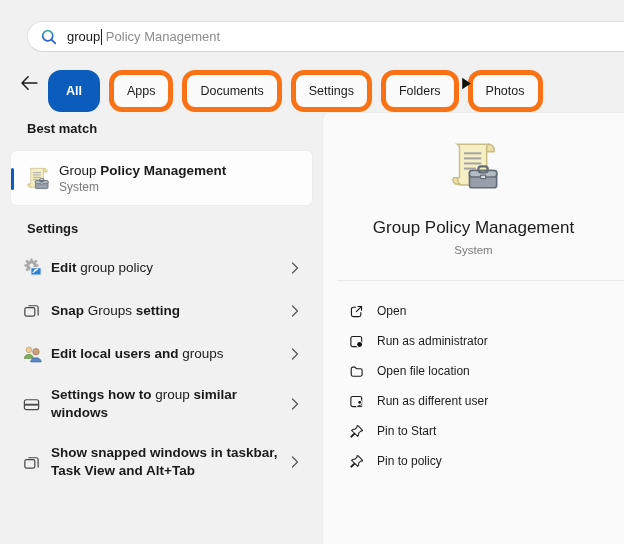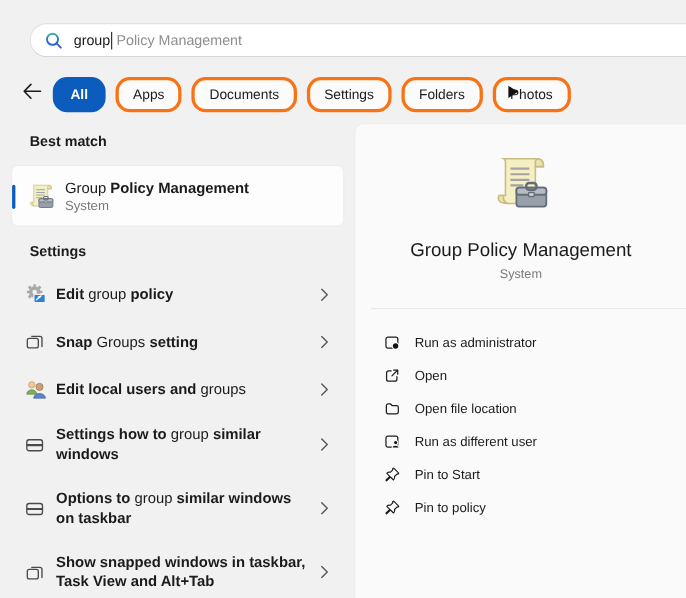--- a/index.html
+++ b/index.html
@@ -25,22 +25,22 @@
   .search-bar .sicon { width:18px; height:18px; margin-right:9px; flex:0 0 auto; display:flex; }
   .search-text { font-size:13px; display:flex; align-items:center; white-space:pre; }
   .search-value { color:#191919; }
   .caret { display:inline-block; width:1px; height:16px; background:#222; margin:0 0 0 1px; }
   .search-suggestion { color:#8d8d8d; }
 
   
   .back-btn { position:absolute; left:20px; top:74px; width:18px; height:18px; display:flex; cursor:pointer; }
   .pills { position:absolute; left:48px; top:70px; display:flex; gap:9px; align-items:center; }
   .pill {
-    height:32px; padding:0 13px; border-radius:13px;
-    background:#fbfbfb; border:3px solid #f97316;
+    height:42px; padding:0 13px; border-radius:13px;
+    background:#fbfbfb; border:5px solid #f97316;
     font-size:12.5px; color:#1b1b1b;
     display:flex; align-items:center; cursor:pointer;
   }
   .pill.active { background:#0b5cbd; border-color:#0b5cbd; color:#ffffff; font-weight:600; }
   .more-filters { position:absolute; left:461px; top:77px; width:11px; height:13px; display:flex; cursor:pointer; }
 
   
   .section-header { position:absolute; left:27px; font-size:13px; font-weight:700; color:#1b1b1b; }
   #best-match-header { top:121px; }
   #settings-header { top:221px; }
@@ -161,21 +161,21 @@
               <rect x="12.6" y="3" width="2.6" height="2.6" rx="0.6" transform="rotate(45 13.9 4.3)"></rect>
               <rect x="3.8" y="11.4" width="2.6" height="2.6" rx="0.6" transform="rotate(45 5.1 12.7)"></rect>
               <rect x="12.6" y="11.4" width="2.6" height="2.6" rx="0.6" transform="rotate(45 13.9 12.7)"></rect>
             </g>
           </g>
           <circle cx="9.5" cy="8.5" r="2.1" fill="#f1f1f1"></circle>
           <rect x="8.8" y="10.6" width="10.4" height="7.6" rx="1" fill="#2f7fd6" stroke="#f1f1f1" stroke-width="1.2"></rect>
           <path d="M11 15.5 l3-2.2 h-1.6 l3.2-1.4" stroke="#ffffff" stroke-width="1.1" fill="none" stroke-linecap="round"></path>
         </svg>
       </span>
-      <span class="s-label"><span style="font-weight: 600;">Edit </span><span style="font-weight: 400;">group</span><span style="font-weight: 700;"> policy</span></span>
+      <span class="s-label"><span style="font-weight: 600;">Edit </span><span style="font-weight: 400;">group</span><span style="font-weight: 400;"> policy</span></span>
       <span class="s-chevron">
         <svg width="8" height="12" viewBox="0 0 8 12">
           <path d="M1.5 1 L6.5 6 L1.5 11" stroke="#5a5a5a" stroke-width="1.3" fill="none" stroke-linecap="round" stroke-linejoin="round"></path>
         </svg>
       </span>
     </div>
     <div class="s-row">
       <span class="s-icon">
         <svg width="19" height="19" viewBox="0 0 20 20">
           <path d="M7.2 5 H15 a2 2 0 0 1 2 2 V14.8" fill="none" stroke="#4a4a4a" stroke-width="1.3" stroke-linecap="round"></path>
@@ -206,34 +206,20 @@
       </span>
     </div>
     <div class="s-row">
       <span class="s-icon">
         <svg width="19" height="19" viewBox="0 0 20 20">
           <rect x="2.5" y="5" width="15" height="10.5" rx="2.2" fill="none" stroke="#4a4a4a" stroke-width="1.3"></rect>
           <line x1="2.5" y1="10.2" x2="17.5" y2="10.2" stroke="#4a4a4a" stroke-width="2"></line>
         </svg>
       </span>
       <span class="s-label"><span style="font-weight: 600;">Settings how to </span><span style="font-weight: 400;">group</span><span style="font-weight: 600;"> similar windows</span></span>
-      <span class="s-chevron">
-        <svg width="8" height="12" viewBox="0 0 8 12">
-          <path d="M1.5 1 L6.5 6 L1.5 11" stroke="#5a5a5a" stroke-width="1.3" fill="none" stroke-linecap="round" stroke-linejoin="round"></path>
-        </svg>
-      </span>
-    </div>
-    <div class="s-row">
-      <span class="s-icon">
-        <svg width="19" height="19" viewBox="0 0 20 20">
-          <rect x="2.5" y="5" width="15" height="10.5" rx="2.2" fill="none" stroke="#4a4a4a" stroke-width="1.3"></rect>
-          <line x1="2.5" y1="10.2" x2="17.5" y2="10.2" stroke="#4a4a4a" stroke-width="2"></line>
-        </svg>
-      </span>
-      <span class="s-label"><span style="font-weight: 600;">Options to </span><span style="font-weight: 400;">group</span><span style="font-weight: 600;"> similar windows on taskbar</span></span>
       <span class="s-chevron">
         <svg width="8" height="12" viewBox="0 0 8 12">
           <path d="M1.5 1 L6.5 6 L1.5 11" stroke="#5a5a5a" stroke-width="1.3" fill="none" stroke-linecap="round" stroke-linejoin="round"></path>
         </svg>
       </span>
     </div>
     <div class="s-row">
       <span class="s-icon">
         <svg width="19" height="19" viewBox="0 0 20 20">
           <path d="M7.2 5 H15 a2 2 0 0 1 2 2 V14.8" fill="none" stroke="#4a4a4a" stroke-width="1.3" stroke-linecap="round"></path>
@@ -267,36 +253,36 @@
         <rect x="19.6" y="21" width="2.8" height="2" rx="0.4" fill="#d7dbe0" stroke="#646c76" stroke-width="0.7"></rect>
       </svg>
     </span>
   <div class="pv-title">Group Policy Management</div>
   <div class="pv-sub">System</div>
   <div class="pv-divider"></div>
   <div class="pv-actions">
       <div class="a-row">
         <span class="a-icon">
           <svg width="15" height="15" viewBox="0 0 16 16">
+            <path d="M7 3.4 H4.6 A2 2 0 0 0 2.6 5.4 V11.4 A2 2 0 0 0 4.6 13.4 H10.6 A2 2 0 0 0 12.6 11.4 V9" fill="none" stroke="#1c1c1c" stroke-width="1.2" stroke-linecap="round"></path>
+            <path d="M9.4 2.6 H13.4 V6.6" fill="none" stroke="#1c1c1c" stroke-width="1.2" stroke-linecap="round" stroke-linejoin="round"></path>
+            <line x1="13.2" y1="2.8" x2="7.8" y2="8.2" stroke="#1c1c1c" stroke-width="1.2" stroke-linecap="round"></line>
+          </svg>
+        </span>
+        <span class="a-label">Open</span>
+      </div>
+      <div class="a-row">
+        <span class="a-icon">
+          <svg width="15" height="15" viewBox="0 0 16 16">
             <rect x="2" y="2.6" width="11.5" height="10.8" rx="2" fill="none" stroke="#1c1c1c" stroke-width="1.2"></rect>
             <circle cx="11.3" cy="11.2" r="3.6" fill="#fafafa"></circle>
             <circle cx="11.3" cy="11.2" r="2.6" fill="#111"></circle>
           </svg>
         </span>
         <span class="a-label">Run as administrator</span>
-      </div>
-      <div class="a-row">
-        <span class="a-icon">
-          <svg width="15" height="15" viewBox="0 0 16 16">
-            <path d="M7 3.4 H4.6 A2 2 0 0 0 2.6 5.4 V11.4 A2 2 0 0 0 4.6 13.4 H10.6 A2 2 0 0 0 12.6 11.4 V9" fill="none" stroke="#1c1c1c" stroke-width="1.2" stroke-linecap="round"></path>
-            <path d="M9.4 2.6 H13.4 V6.6" fill="none" stroke="#1c1c1c" stroke-width="1.2" stroke-linecap="round" stroke-linejoin="round"></path>
-            <line x1="13.2" y1="2.8" x2="7.8" y2="8.2" stroke="#1c1c1c" stroke-width="1.2" stroke-linecap="round"></line>
-          </svg>
-        </span>
-        <span class="a-label">Open</span>
       </div>
       <div class="a-row">
         <span class="a-icon">
           <svg width="15" height="15" viewBox="0 0 16 16">
             <path d="M2.4 5 A1.7 1.7 0 0 1 4.1 3.3 H6.2 L7.9 5 H12.3 A1.7 1.7 0 0 1 14 6.7 V11.3 A1.7 1.7 0 0 1 12.3 13 H4.1 A1.7 1.7 0 0 1 2.4 11.3 Z" fill="none" stroke="#1c1c1c" stroke-width="1.2" stroke-linejoin="round"></path>
           </svg>
         </span>
         <span class="a-label">Open file location</span>
       </div>
       <div class="a-row">

